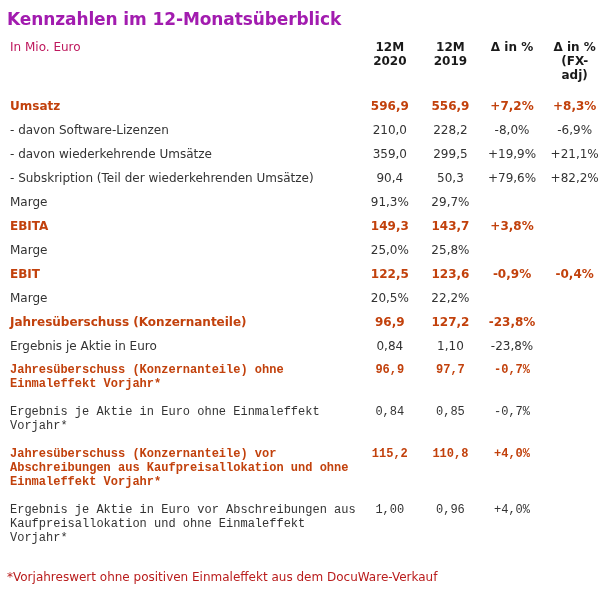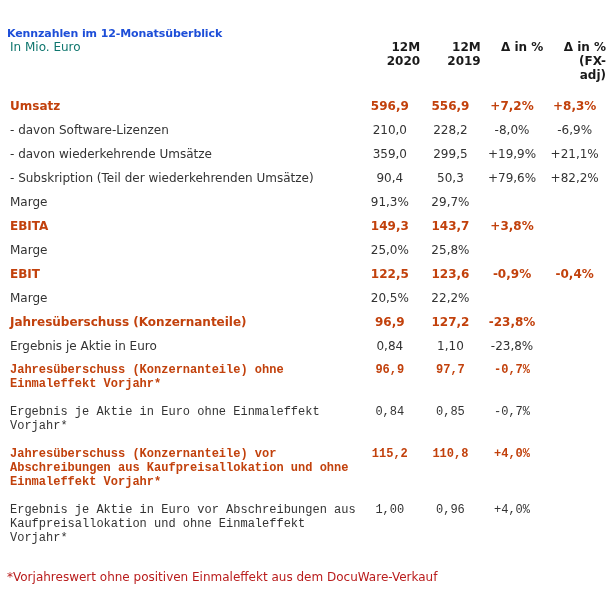--- a/index.html
+++ b/index.html
@@ -4,41 +4,40 @@
 <style>
   html, body { margin: 0; padding: 0; background: #ffffff; }
   body {
     width: 610px; height: 591px; overflow: hidden;
     font-family: "DejaVu Sans", "Liberation Sans", sans-serif;
     color: #333333;
     position: relative;
   }
   .title {
     position: absolute; left: 7px; top: 9px;
-    font-size: 11px; font-weight: bold; color: #1d4ed8;
+    font-size: 17px; font-weight: bold; color: #a21caf;
     letter-spacing: -0.1px;
-    margin-top: 18px;
   }
   table {
     position: absolute; left: 6px; top: 40px;
     width: 600px;
     border-collapse: collapse;
     font-size: 12px;
   }
   td, th { padding: 0; vertical-align: top; }
   col.c-label { width: 350px; }
   col.c-v20 { width: 60px; }
   col.c-v19 { width: 60px; }
   col.c-d { width: 62px; }
   col.c-fx { width: 62px; }
   th {
-    font-weight: bold; color: #1a1a1a; text-align: right;
+    font-weight: bold; color: #1a1a1a; text-align: center;
     line-height: 14px; font-size: 12px;
   }
-  th.lbl { text-align: left; font-weight: normal; color: #0f766e; padding-left: 4px; }
+  th.lbl { text-align: left; font-weight: normal; color: #be185d; padding-left: 4px; }
   tr.head th { padding-bottom: 12px; }
   td { line-height: 14px; padding-top: 5px; padding-bottom: 5px; }
   td.lbl { text-align: left; padding-left: 4px; }
   td.num { text-align: center; }
   tr.bold td { font-weight: bold; color: #c2410c; }
   tr.gap td { padding-bottom: 9px; font-family: Liberation Mono, monospace; }
   .footnote {
     position: absolute; left: 7px; top: 570px;
     font-size: 12px; color: #b91c1c;
   }

